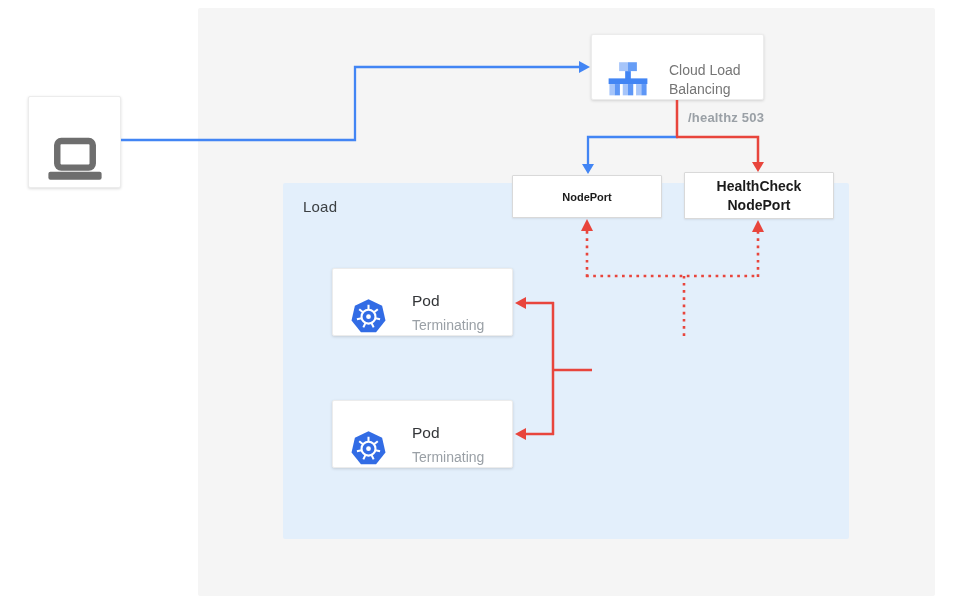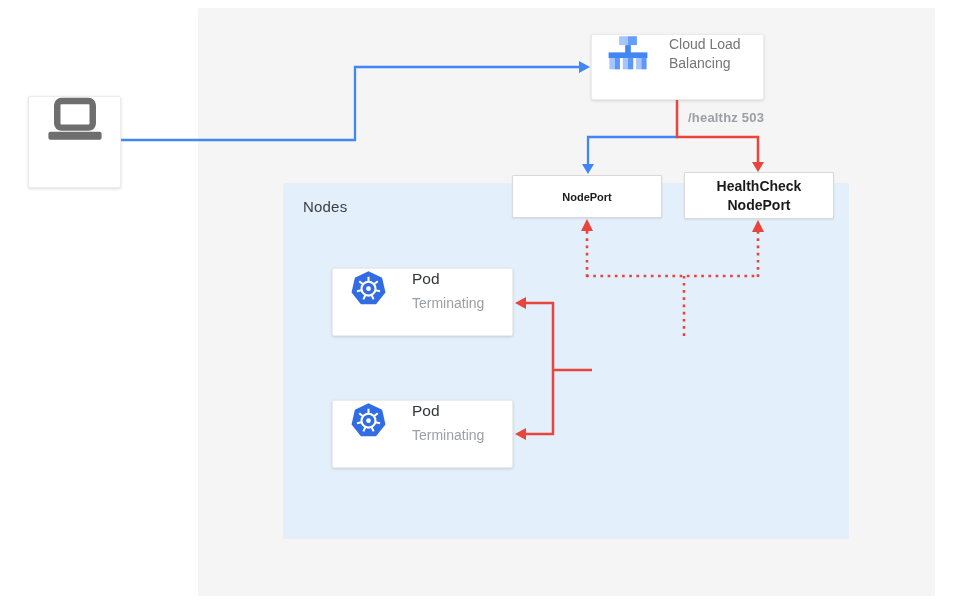--- a/index.html
+++ b/index.html
@@ -20,21 +20,21 @@
     background:#e3effb;border-radius:2px;
   }
   .nodes-label{
     position:absolute;left:20px;top:15px;
     font-size:15px;color:#3c4043;letter-spacing:.2px;
   }
   .card{
     position:absolute;background:#ffffff;
     border:1px solid #ececec;border-radius:2px;
     box-shadow:0 1px 3px rgba(0,0,0,0.14);
-    display:flex;align-items:flex-start;
+    display:flex;align-items:flex-end;
   }
   .laptop-card{left:28px;top:96px;width:93px;height:92px;justify-content:center;}
   .clb-card{left:591px;top:34px;width:173px;height:66px;padding-left:15px;}
   .clb-title{margin-left:20px;width:92px;font-size:14px;line-height:1.35;color:#757575;}
   .port-card{
     position:absolute;background:#ffffff;border:1px solid #d9d9d9;border-radius:1px;
     box-shadow:0 1px 2px rgba(0,0,0,0.08);
     display:flex;align-items:center;justify-content:center;
     font-weight:bold;color:#1b1b1b;text-align:center;
   }
@@ -57,21 +57,21 @@
   .icon-svg{display:block;}
 </style>
 </head>
 <body>
 
 <div class="canvas">
 
   <div class="gray-panel"></div>
 
   <div class="nodes-group">
-    <div class="nodes-label">Nodes</div>
+    <div class="nodes-label">Load</div>
   </div>
 
   <div class="card laptop-card">
     <svg class="icon-svg" width="62" height="50" viewBox="0 0 76 62">
       <rect x="16" y="5" width="44" height="33" rx="5" fill="none" stroke="#6e6e6e" stroke-width="8"></rect>
       <rect x="5" y="43" width="66" height="10" rx="2.5" fill="#6e6e6e"></rect>
     </svg>
   </div>
 
   <div class="card clb-card">

